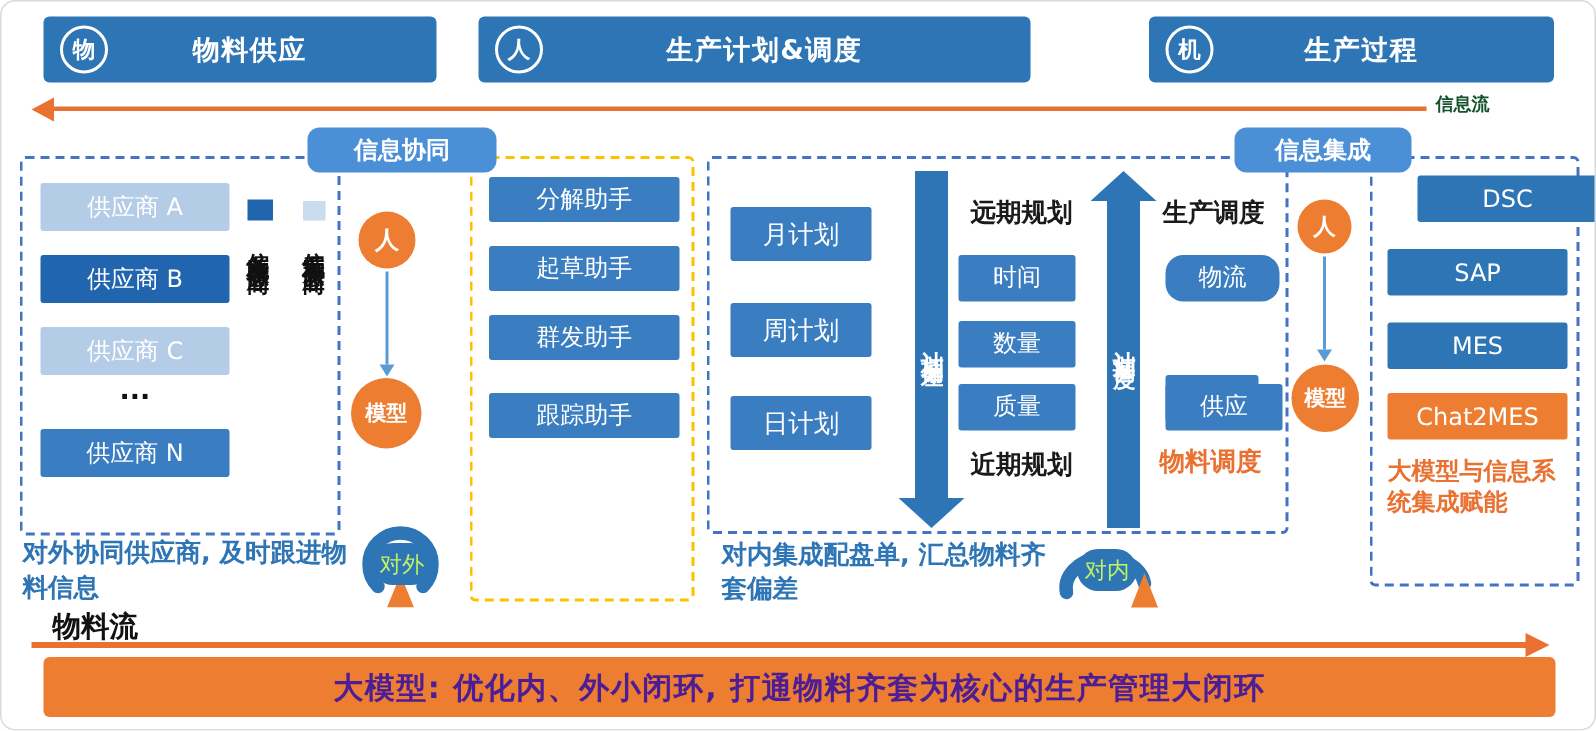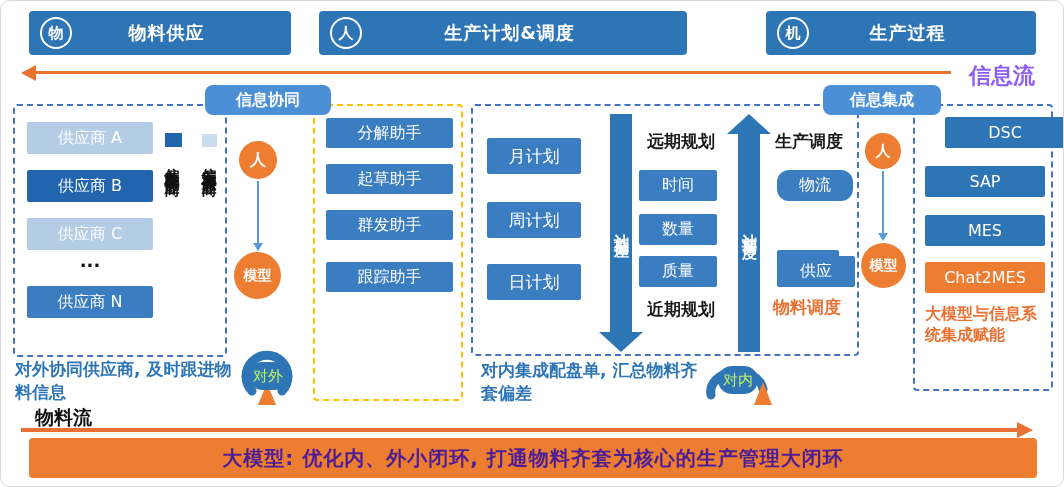--- a/index.html
+++ b/index.html
@@ -10,21 +10,21 @@
   
   .bar { position:absolute; top:10px; height:44px; background:#2E75B6; border-radius:4px;
          display:flex; align-items:center; color:#fff; }
   .bar-circle { width:32px; height:32px; margin-left:11px; border:2px solid #fff; border-radius:50%;
                 display:flex; align-items:center; justify-content:center; font-size:15px; font-weight:bold; flex:none; }
   .bar-label { flex:1; text-align:center; font-size:18px; font-weight:bold; padding-right:30px; letter-spacing:1px; }
 
   
   .hline { position:absolute; background:#E97132; }
   .tri { position:absolute; width:0; height:0; }
-  .flow-label-info { position:absolute; color:#8b5cf6; font-size:22px; font-weight:bold;margin-left:12px; }
+  .flow-label-info { position:absolute; color:#14532d; font-size:12px; font-weight:bold; }
   .flow-label-mat  { position:absolute; color:#111; font-size:19px; font-weight:bold; }
 
   
   .badge { position:absolute; background:#4B90D7; color:#fff; border-radius:8px;
            display:flex; align-items:center; justify-content:center;
            font-size:16px; font-weight:bold; z-index:6; }
 
   
   .dbox { position:absolute; border:2px dashed #4472C4; border-radius:4px; background:#fff; }
   .obox { position:absolute; border:2px dashed #FFC000; border-radius:4px; background:#fff; }

